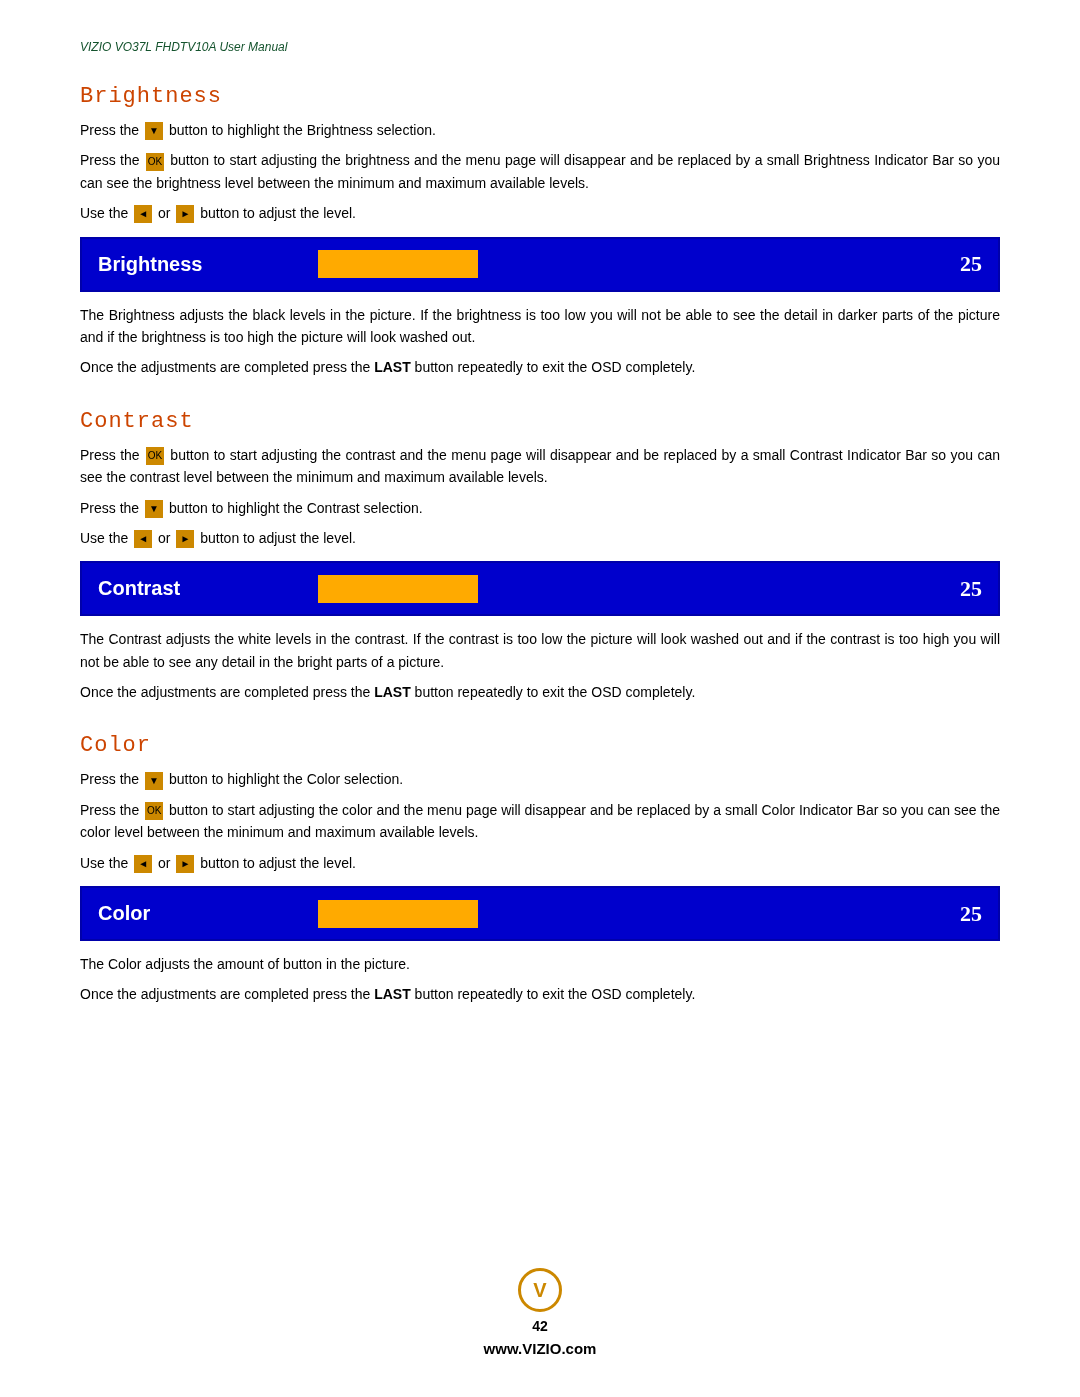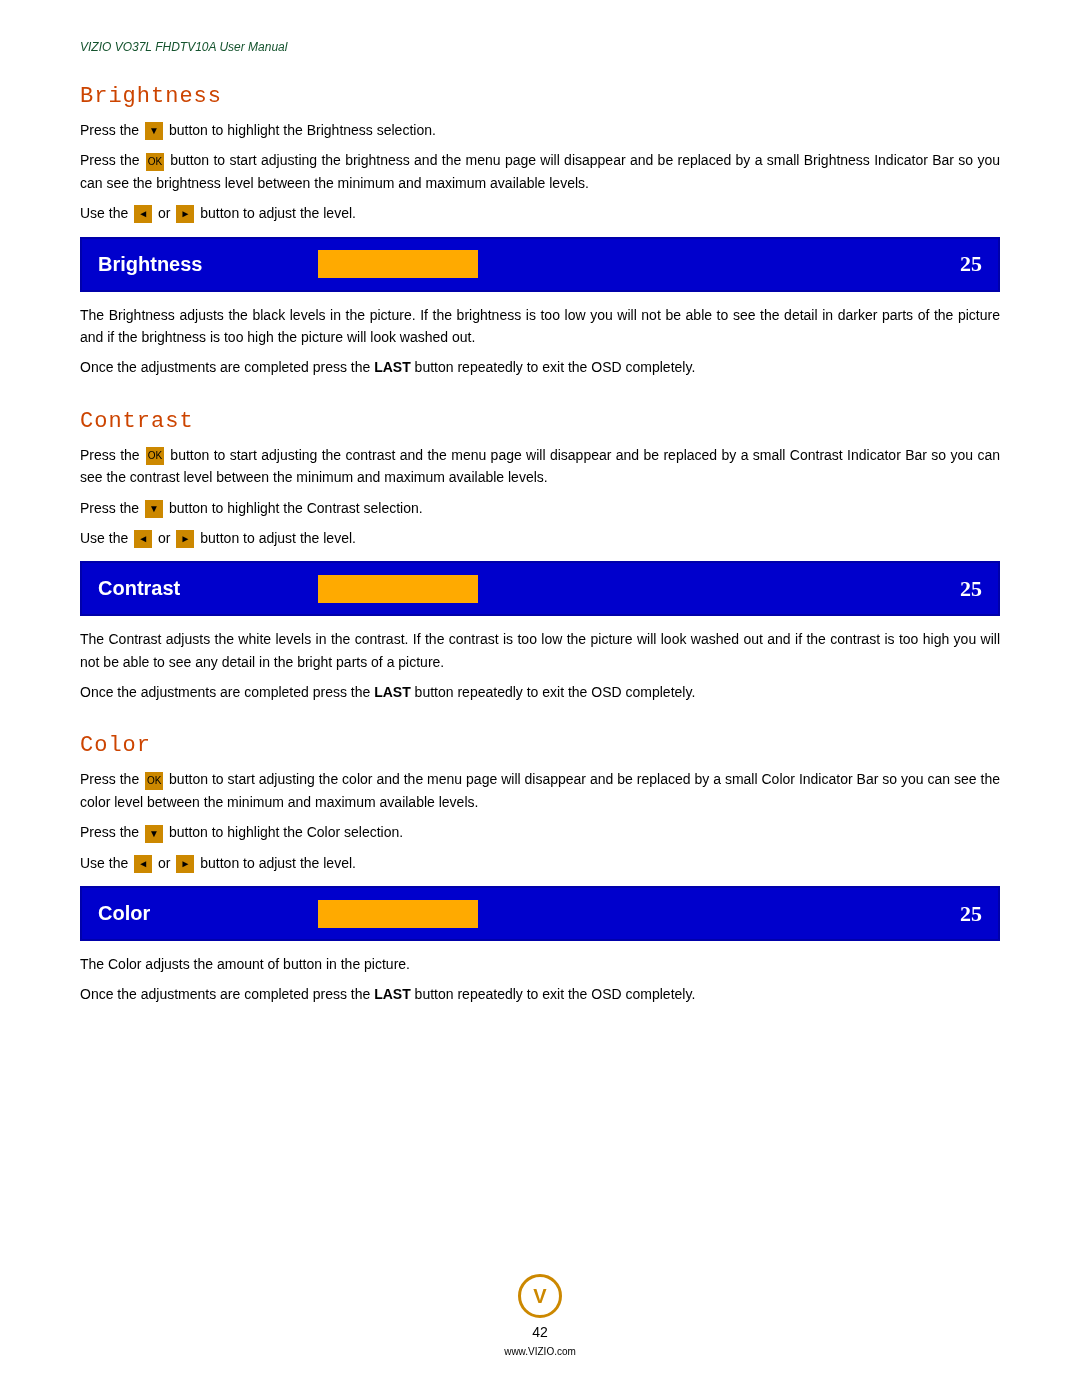--- a/index.html
+++ b/index.html
@@ -127,27 +127,27 @@
       display: flex;
       align-items: center;
       justify-content: center;
       color: #cc8800;
       font-size: 20px;
       font-weight: bold;
     }
 
     .footer-page {
       font-size: 14px;
-      font-weight: normal;
+      font-weight: bold;
       text-align: right;
     }
 
     .footer-url {
-      font-size: 10px;
-      font-weight: normal;
+      font-size: 15px;
+      font-weight: bold;
     }
   </style>
 </head>
 <body>
 
 <div class="header-text">VIZIO VO37L FHDTV10A User Manual</div>
 
 <div class="section">
   <h2 class="section-title brightness-title">Brightness</h2>
 
@@ -203,24 +203,24 @@
   </p>
   <p>
     Once the adjustments are completed press the <span class="bold-text">LAST</span> button repeatedly to exit the OSD completely.
   </p>
 </div>
 
 <div class="section">
   <h2 class="section-title color-title">Color</h2>
 
   <p>
+    Press the <span class="inline-icon">▼</span> button to highlight the Color selection.
+  </p>
+  <p>
     Press the <span class="inline-icon">OK</span> button to start adjusting the color and the menu page will disappear and be replaced by a small Color Indicator Bar so you can see the color level between the minimum and maximum available levels.
-  </p>
-  <p>
-    Press the <span class="inline-icon">▼</span> button to highlight the Color selection.
   </p>
   <p>
     Use the <span class="inline-icon">◄</span> or <span class="inline-icon">►</span> button to adjust the level.
   </p>
 
   <div class="indicator-bar">
     <span class="indicator-label">Color</span>
     <div class="indicator-track">
       <div class="indicator-fill"></div>
     </div>

